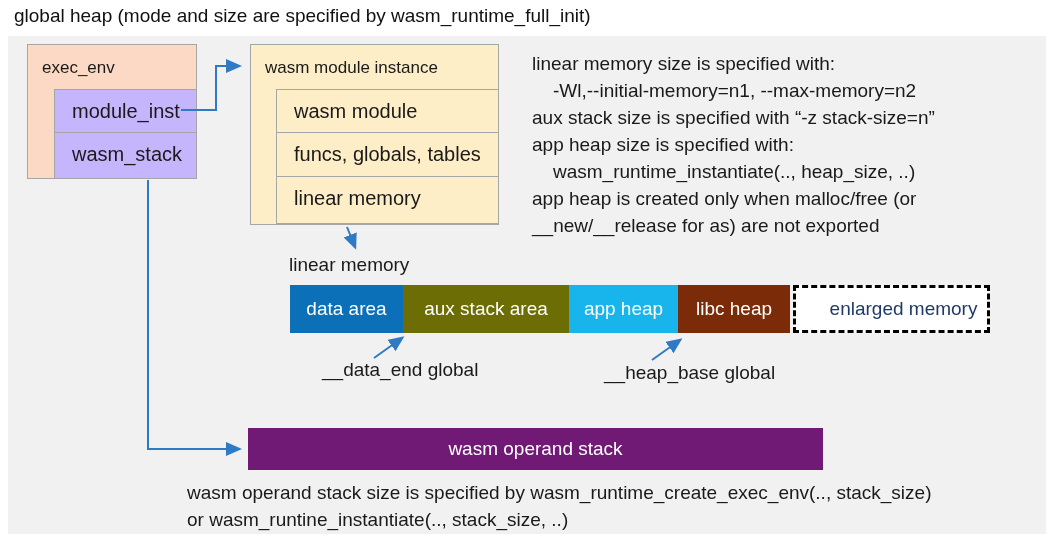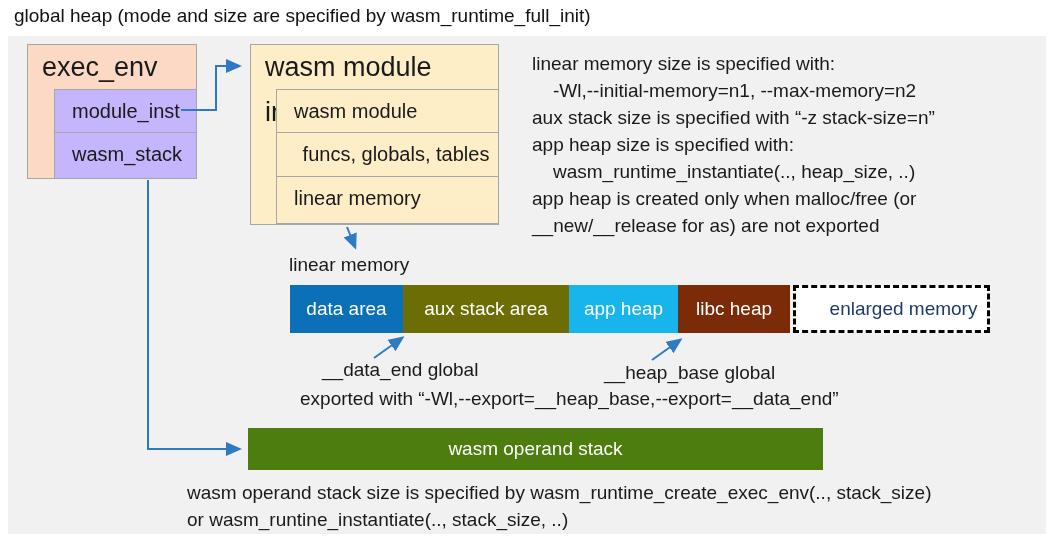--- a/index.html
+++ b/index.html
@@ -6,21 +6,21 @@
   .canvas{position:relative;width:1054px;height:547px;background:#fff;overflow:hidden;
           font-family:"Liberation Sans",sans-serif;color:#1a1a1a;}
   .panel{position:absolute;left:8px;top:36px;width:1038px;height:498px;background:#f1f1f1;}
   .title{position:absolute;left:14px;top:5px;font-size:19px;color:#111;}
 
   
   .obox{position:absolute;border:1.5px solid #a6a6a6;box-sizing:border-box;}
   .obox.pink{background:#fcd9c5;}
   .obox.cream{background:#fdeec7;}
   .obox .hdr{position:absolute;left:0;top:0;right:0;height:40px;line-height:45px;
-             padding-left:14px;font-size:27px;}
+             padding-left:14px;font-size:17px;}
   .irow{position:absolute;right:-1px;border:1.5px solid #a6a6a6;box-sizing:border-box;
         line-height:43px;padding-left:17px;font-size:20px;}
   .irow.pink{background:#c4b5fd;}
   .irow.cream{background:#fdeec7;}
 
   
   .rnotes{position:absolute;left:532px;top:50px;width:515px;font-size:19px;line-height:27px;}
   .rnotes .ln{display:block;}
   .rnotes .ind{padding-left:21px;}
 
@@ -60,21 +60,21 @@
 
   <div class="obox pink" style="left:27px;top:44px;width:170px;height:135px;">
     <div class="hdr">exec_env</div>
     <div class="irow pink" style="left:26px;top:43.5px;height:45px;">module_inst</div>
     <div class="irow pink" style="left:26px;top:87px;height:46.5px;">wasm_stack</div>
   </div>
 
   <div class="obox cream" style="left:250px;top:44px;width:249px;height:181px;">
     <div class="hdr">wasm module instance</div>
     <div class="irow cream" style="left:25px;top:43.5px;height:45px;">wasm module</div>
-    <div class="irow cream" style="left:25px;top:87px;height:45px;text-align:center;">funcs, globals, tables</div>
+    <div class="irow cream" style="left:25px;top:87px;height:45px;">funcs, globals, tables</div>
     <div class="irow cream" style="left:25px;top:130.5px;height:48px;">linear memory</div>
   </div>
 
   <div class="rnotes">
     <span class="ln">linear memory size is specified with:</span>
     <span class="ln ind">-Wl,--initial-memory=n1, --max-memory=n2</span>
     <span class="ln">aux stack size is specified with “-z stack-size=n”</span>
     <span class="ln">app heap size is specified with:</span>
     <span class="ln ind">wasm_runtime_instantiate(.., heap_size, ..)</span>
     <span class="ln">app heap is created only when malloc/free (or</span>
@@ -85,23 +85,22 @@
   <div class="membar">
     <div class="seg seg0" style="background: rgb(11, 112, 184);">data area</div>
     <div class="seg seg1" style="background: rgb(108, 109, 4);">aux stack area</div>
     <div class="seg seg2" style="background: rgb(24, 180, 236);">app heap</div>
     <div class="seg seg3" style="background: rgb(124, 43, 9);">libc heap</div>
   </div>
   <div class="enlarged">enlarged memory</div>
 
   <div class="ann ann-dataend">__data_end global</div>
   <div class="ann ann-heapbase">__heap_base global</div>
-  <div class="ann ann-exported">exported with “-Wl,--export=__heap_base,--export=__data_end”</div>
 
-  <div class="opstack" style="background: #4d7c0f;">wasm operand stack</div>
+  <div class="opstack" style="background: #701a75;">wasm operand stack</div>
 
   <div class="bnotes">
     <span class="ln">wasm operand stack size is specified by wasm_runtime_create_exec_env(.., stack_size)</span>
     <span class="ln">or wasm_runtine_instantiate(.., stack_size, ..)</span>
   </div>
 
   <svg class="overlay" width="1054" height="547">
     <defs>
       <marker id="ah" markerWidth="9" markerHeight="8" refX="6.5" refY="3.5" orient="auto">
         <path d="M0,0 L8,3.5 L0,7 z" fill="#2e7ac5"></path>

